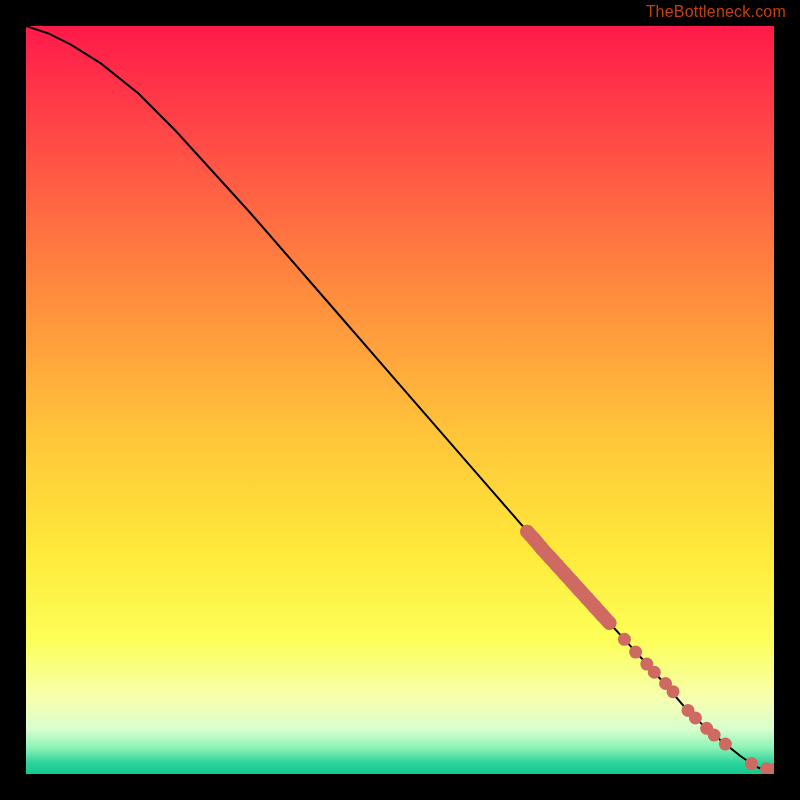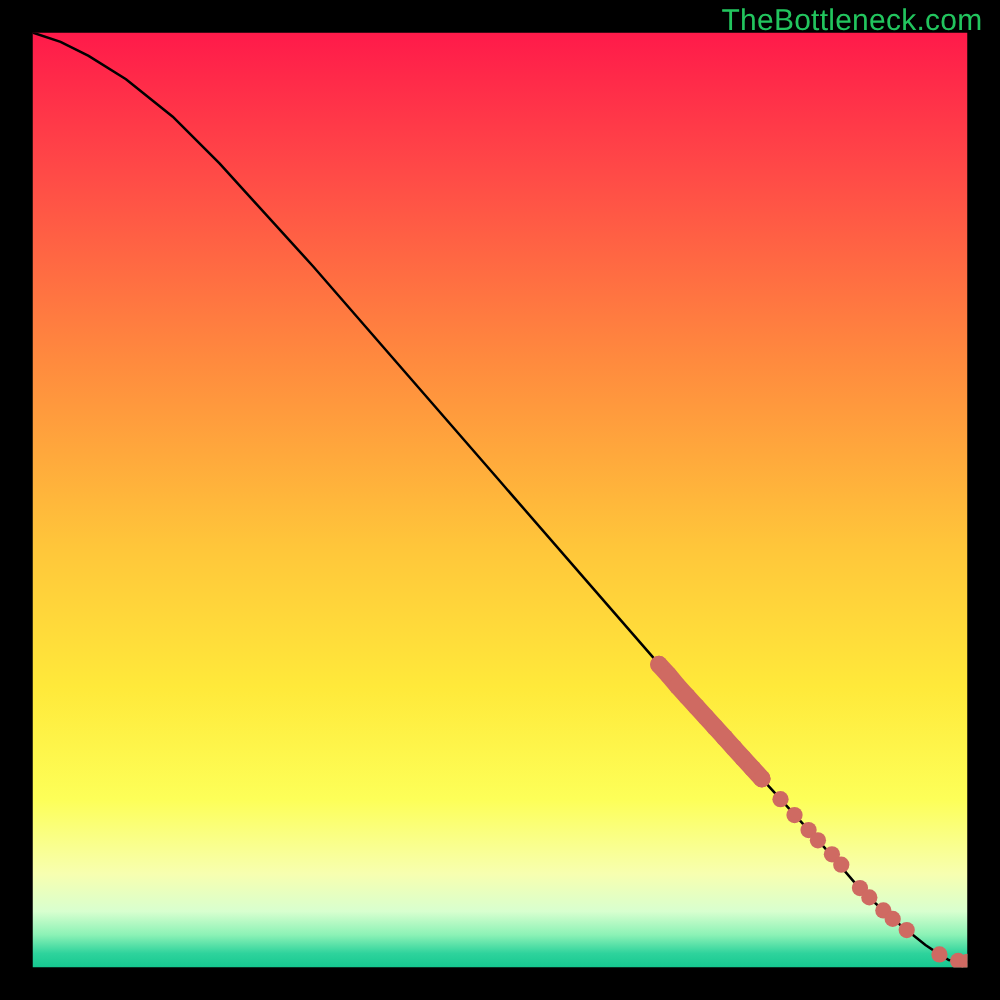--- a/index.html
+++ b/index.html
@@ -14,22 +14,22 @@
   .outer {
     width: 800px;
     height: 800px;
     background: #000000;
     position: relative;
   }
   .attribution {
     position: absolute;
     top: 3px;
     right: 14px;
-    color: #22c55e;
-    font-size: 24px;
+    color: #c2410c;
+    font-size: 16px;
     font-weight: 400;
     letter-spacing: 0.2px;
   }
   .plot {
     position: absolute;
     top: 26px;
     left: 26px;
     width: 748px;
     height: 748px;
   }

